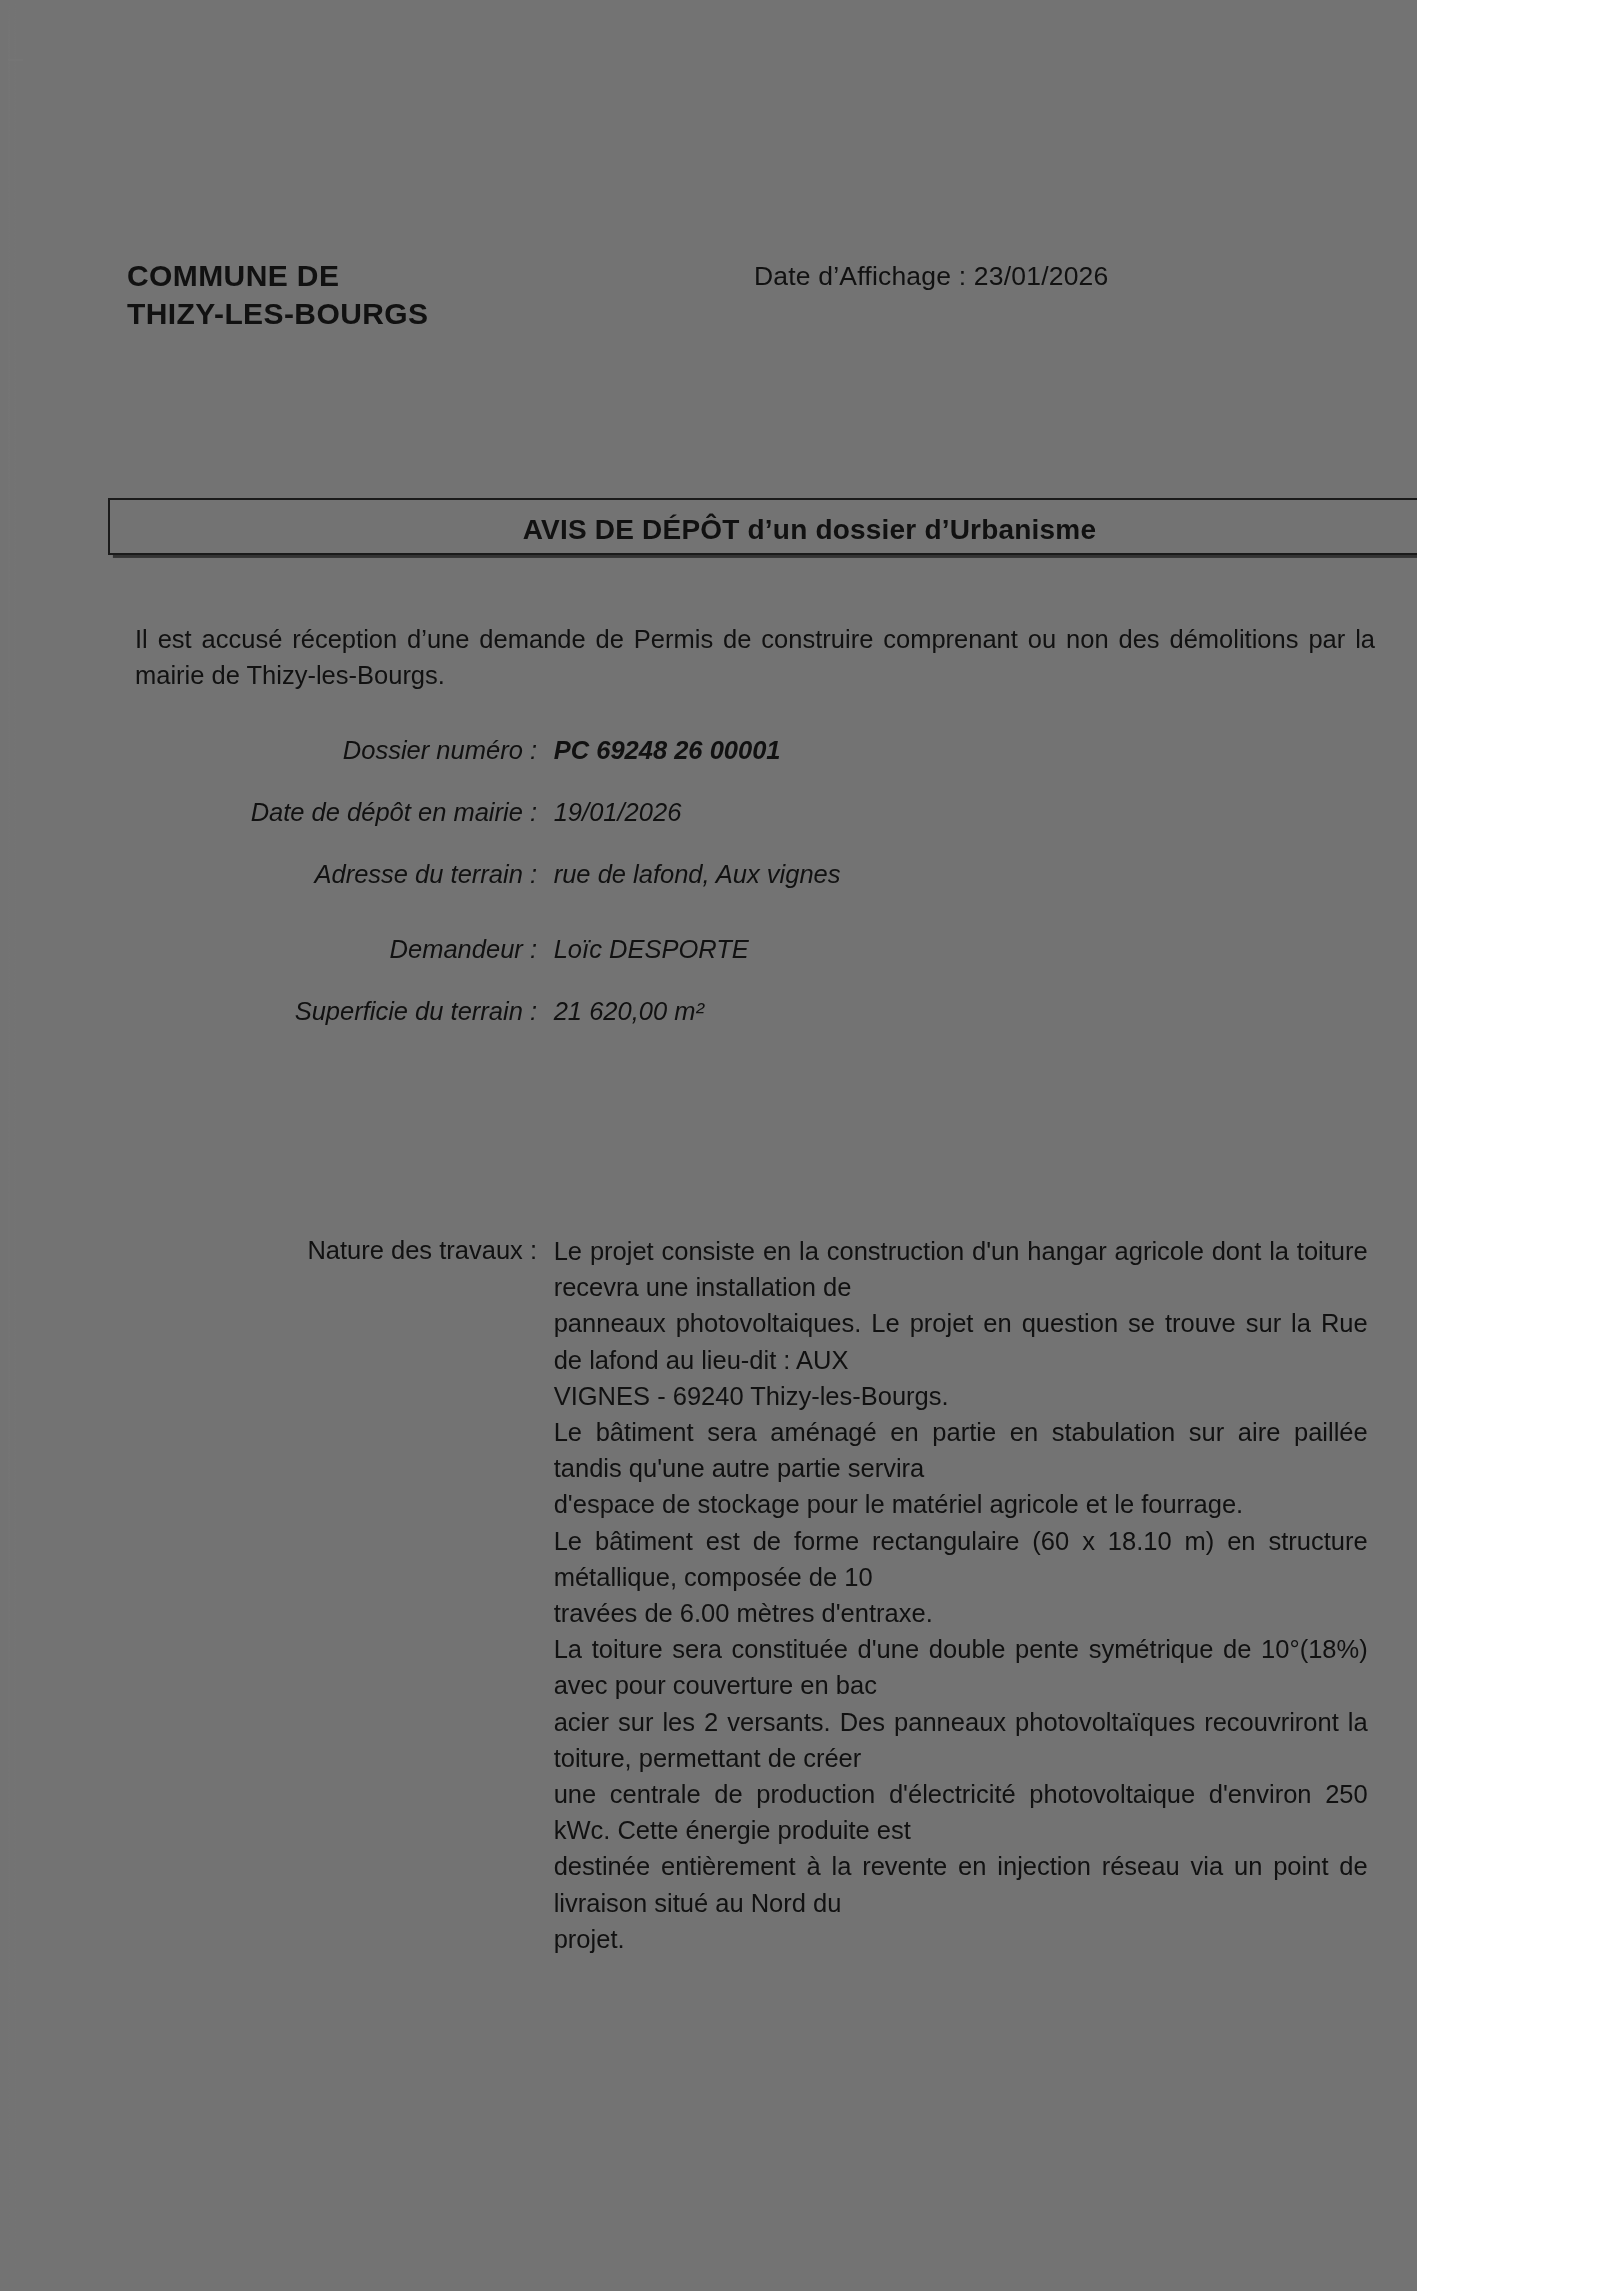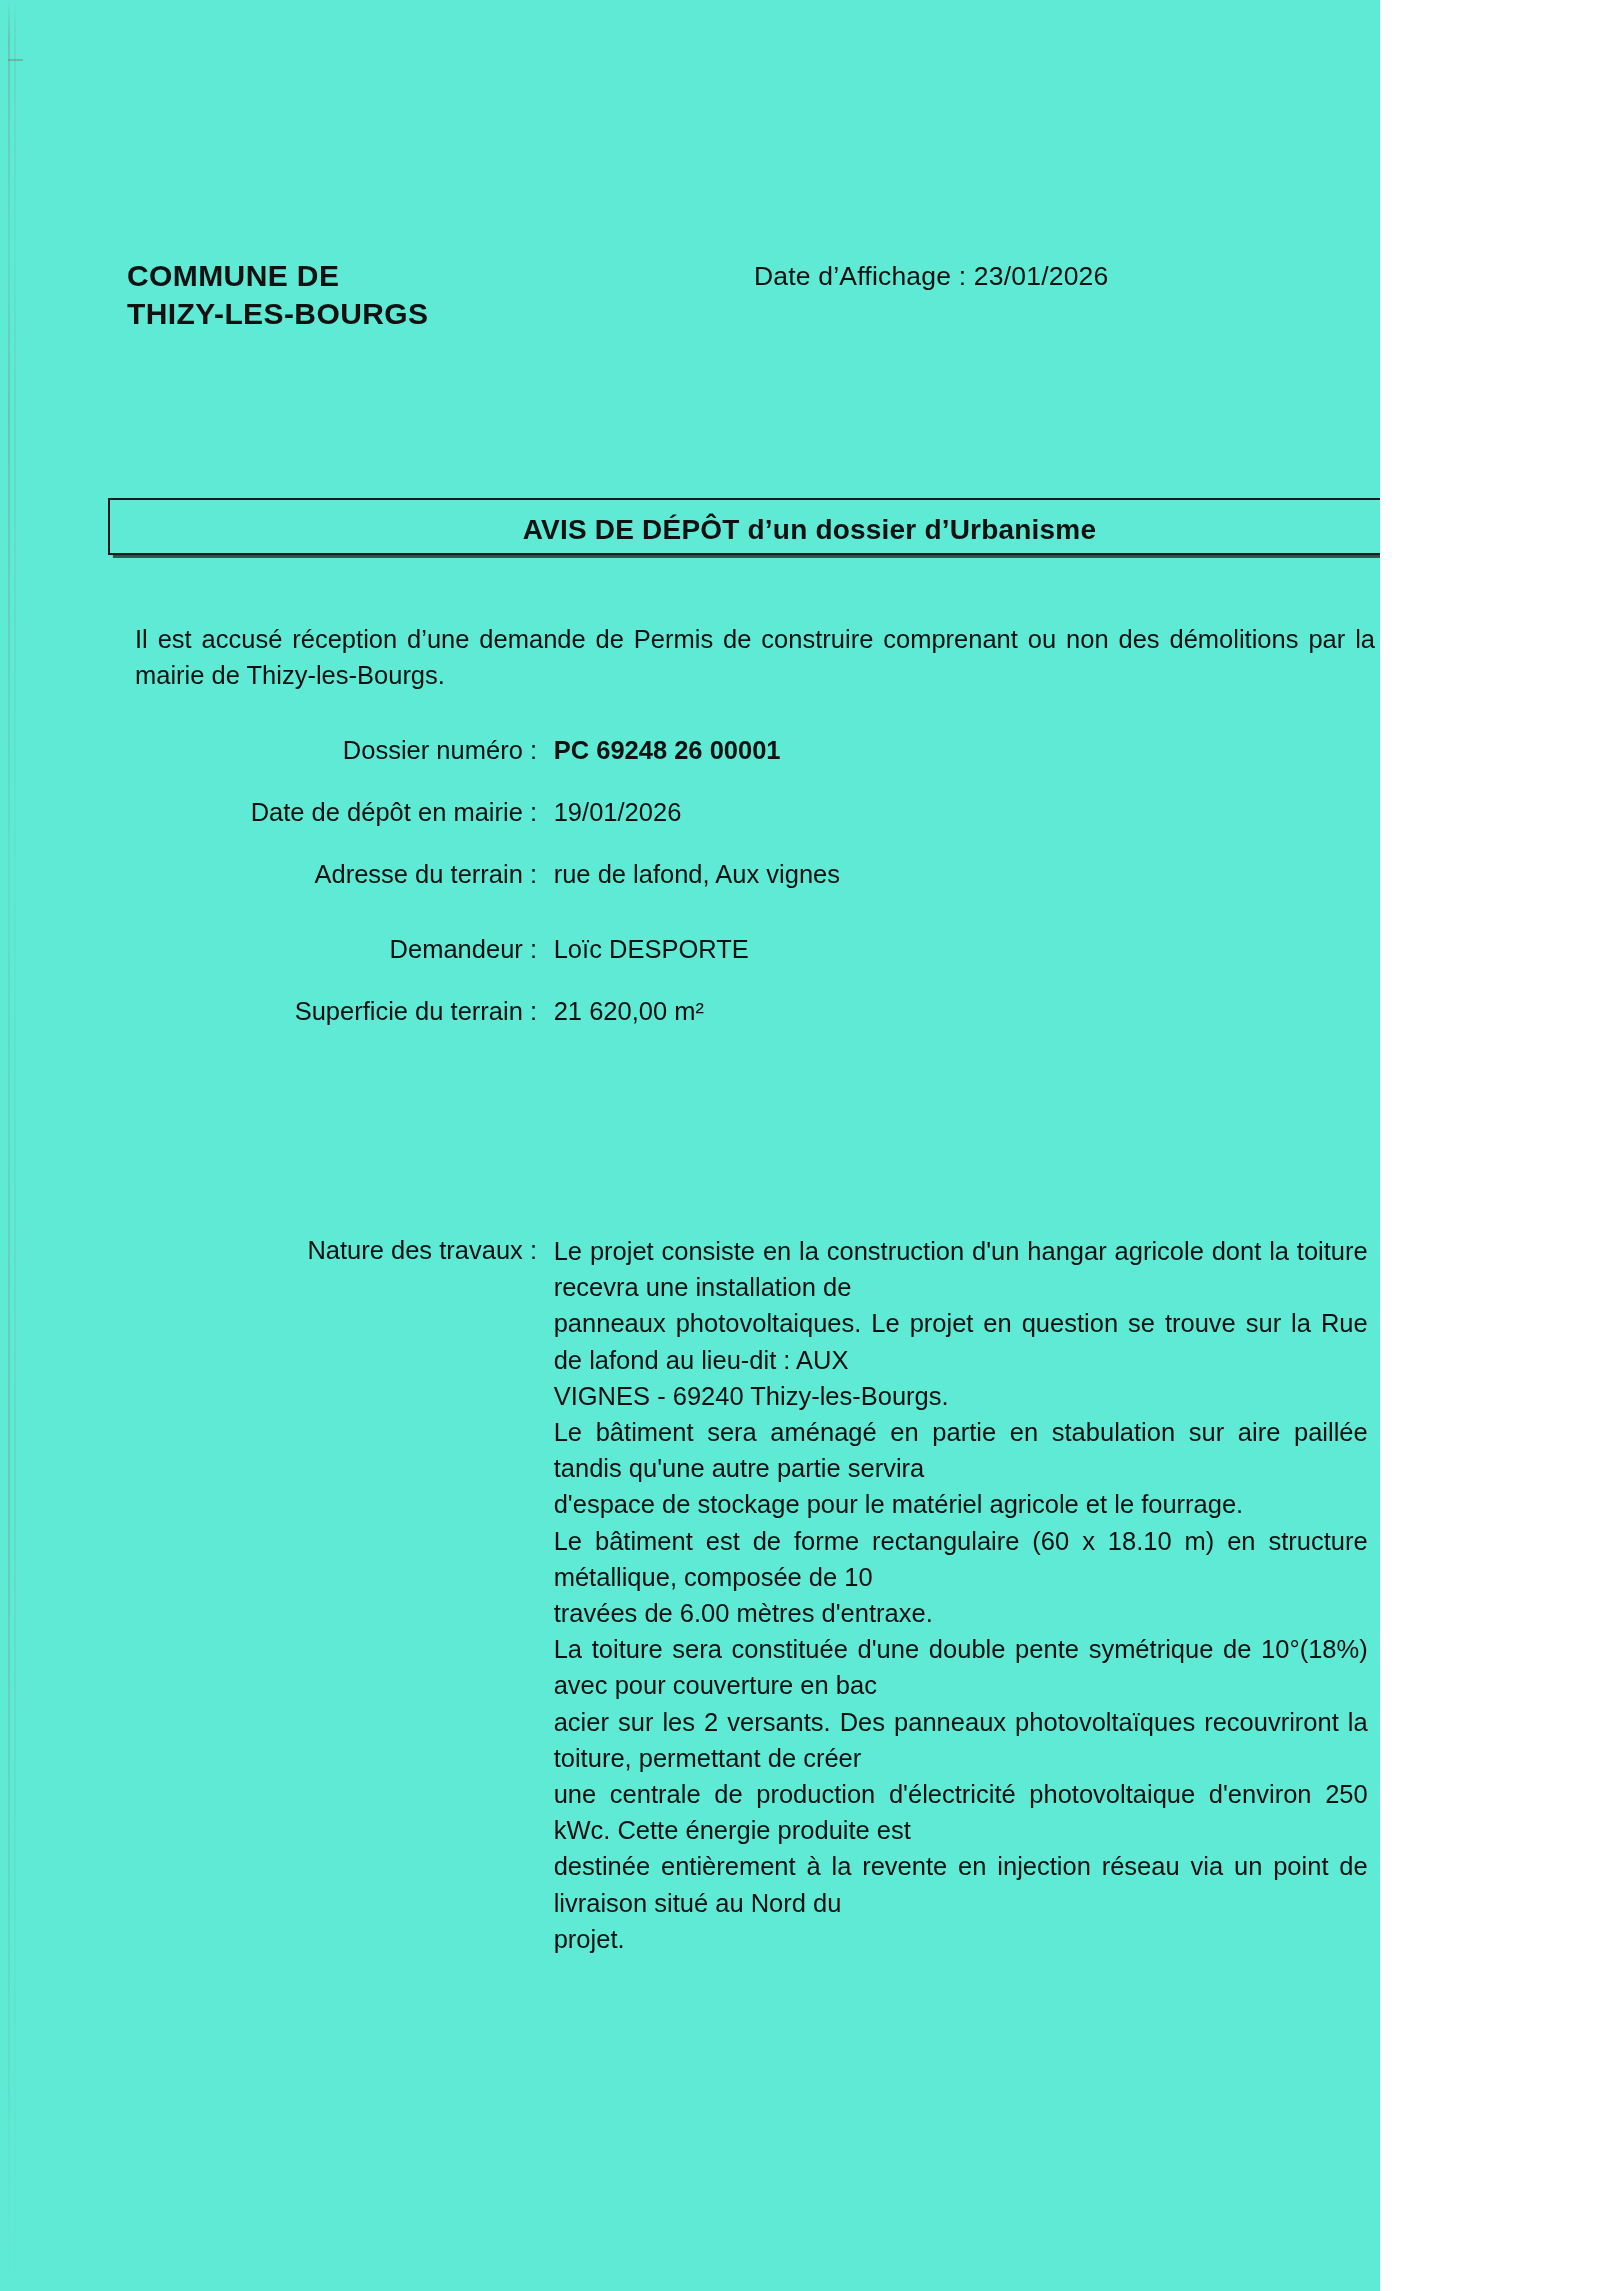--- a/index.html
+++ b/index.html
@@ -9,22 +9,23 @@
     background: #ffffff;
   }
   body {
     font-family: "Liberation Sans", sans-serif;
     color: #111111;
   }
   .page {
     position: relative;
     width: 1380px;
     height: 2292px;
-    background: #5eead4;
+    background: #737373;
     overflow: hidden;
+    padding-left: 37px;
   }
   
   .scan-streak {
     position: absolute;
     top: 0;
     width: 2px;
     height: 2292px;
     background: linear-gradient(to bottom,
         rgba(120,120,120,0.00) 0px,
         rgba(120,120,120,0.30) 39px,
@@ -103,20 +104,21 @@
     line-height: 1.42;
     text-align: justify;
   }
 
   
   .fields {
     position: absolute;
     left: 0;
     top: 733px;
     width: 1620px;
+    font-style: italic;
   }
   .field-row {
     display: flex;
     align-items: flex-start;
     margin-bottom: 27.4px;
   }
   .field-row.gap-before { margin-top: 41px; }
   .field-label {
     width: 537px;
     text-align: right;

